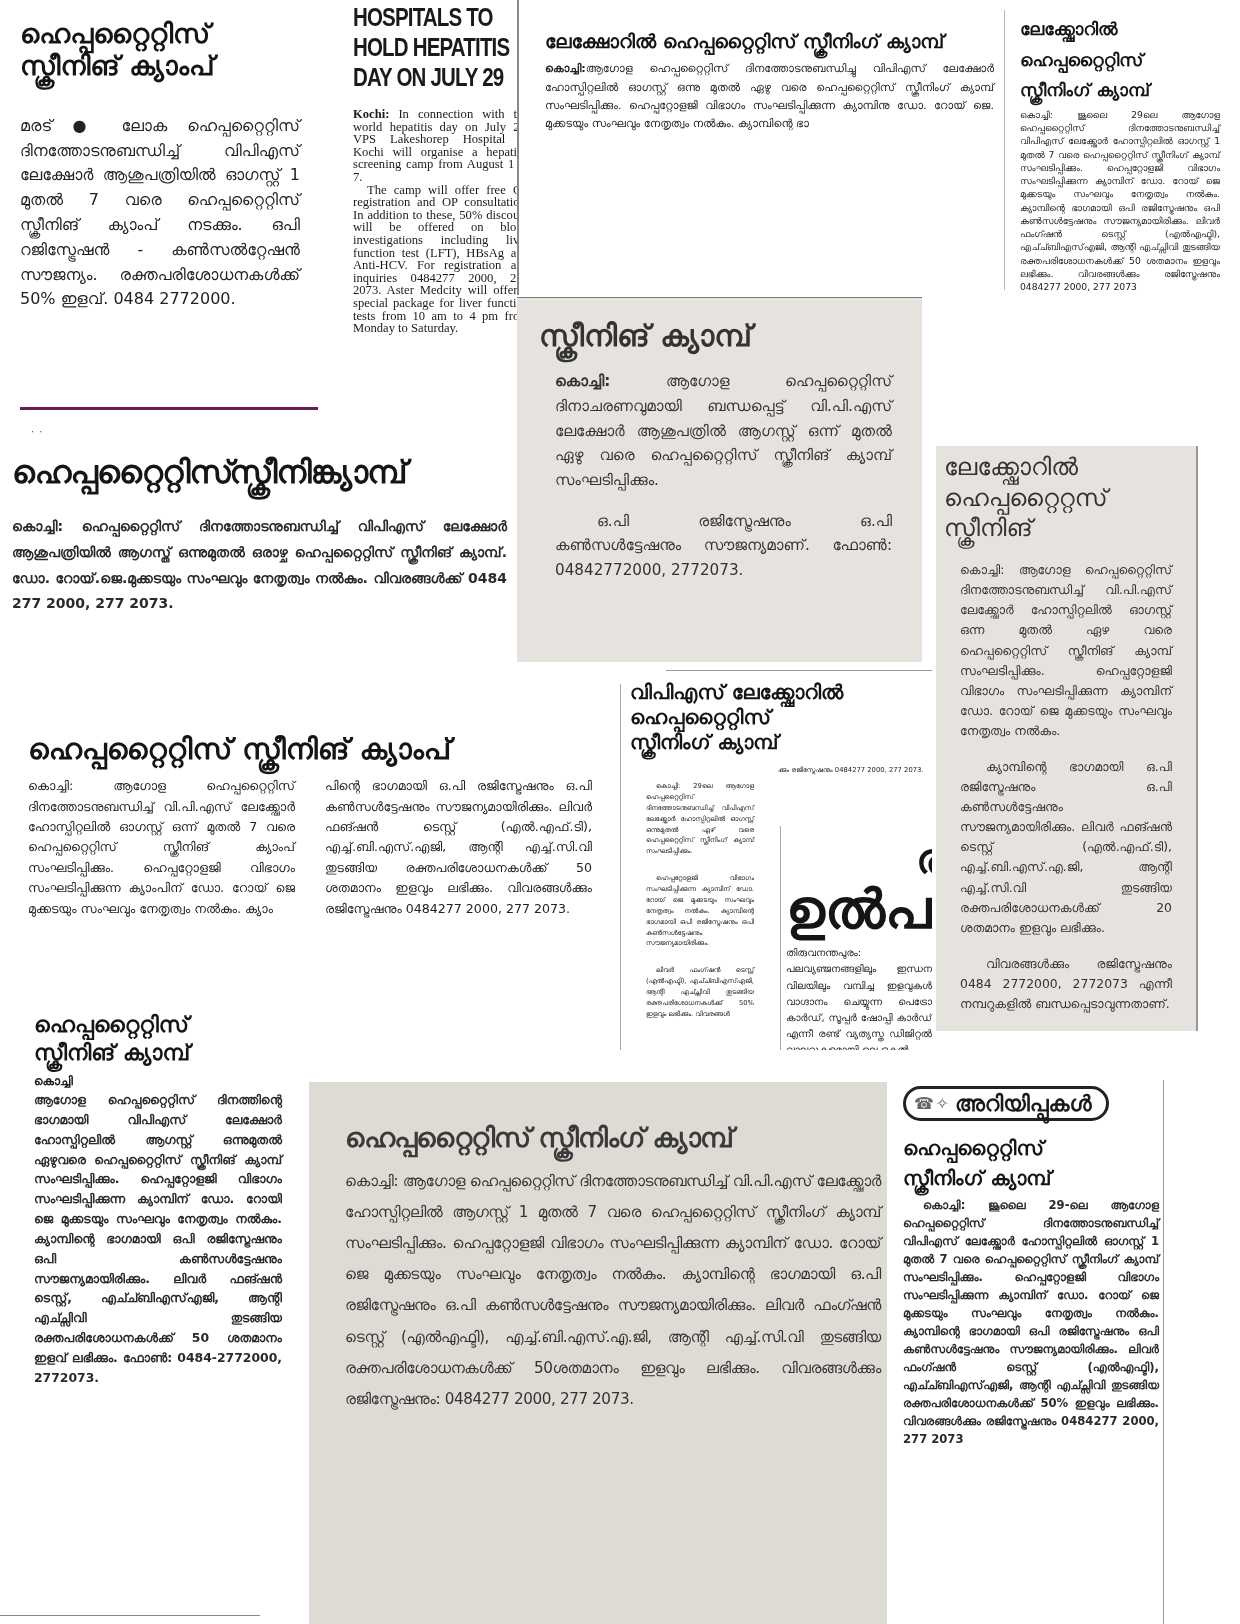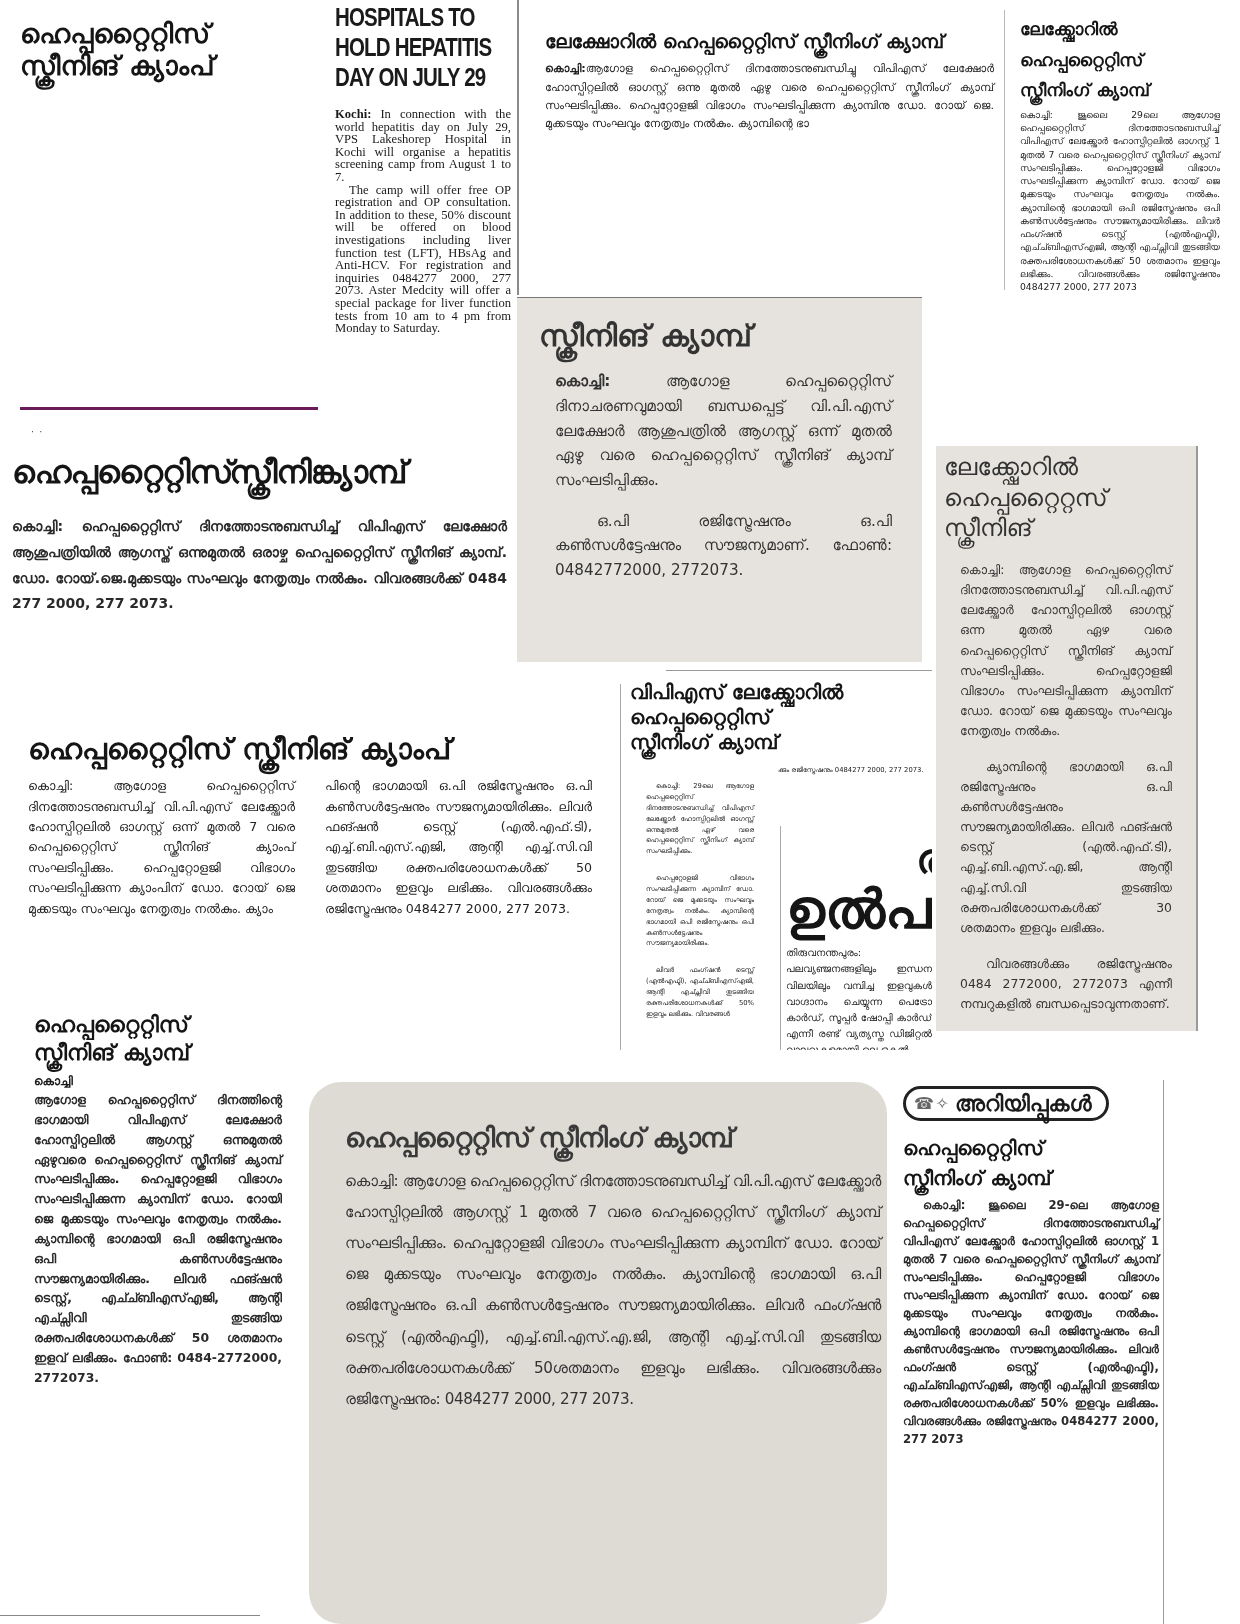--- a/index.html
+++ b/index.html
@@ -22,24 +22,25 @@
   .badge .ico{font-size:16px;color:#666;margin-right:8px;letter-spacing:-2px;}
 </style>
 </head>
 <body>
 
 <div class="clip" style="left:0;top:0;width:318px;height:420px;padding:18px 18px 0 20px;">
   <div class="hl" style="font-size:27px;">
     <div>ഹെപ്പറ്റൈറ്റിസ്</div>
     <div>സ്ക്രീനിങ് ക്യാംപ്</div>
   </div>
+  <p class="body" style="margin-top:32px;font-size:16px;line-height:1.55;">മരട് ● ലോക ഹെപ്പറ്റൈറ്റിസ് ദിനത്തോടനുബന്ധിച്ച് വിപിഎസ് ലേക്ഷോർ ആശുപത്രിയിൽ ഓഗസ്റ്റ് 1 മുതൽ 7 വരെ ഹെപ്പറ്റൈറ്റിസ് സ്ക്രീനിങ് ക്യാംപ് നടക്കും. ഒപി റജിസ്ട്രേഷൻ - കൺസൽറ്റേഷൻ സൗജന്യം. രക്തപരിശോധനകൾക്ക് 50% ഇളവ്. 0484 2772000.</p>
   <div style="position:absolute;left:20px;top:407px;width:300px;height:3px;background:#6a1b5a;"></div>
 </div>
 
-<div class="clip" style="left:330px;top:0;width:185px;height:420px;padding:2px 4px 0 5px;">
+<div class="clip" style="left:348px;top:0;width:185px;height:420px;padding:2px 4px 0 5px;">
   <div class="en-head">
     <div>HOSPITALS TO</div>
     <div>HOLD HEPATITIS</div>
     <div>DAY ON JULY 29</div>
   </div>
   <div class="en-body" style="margin-top:16px;">
     <p style="margin:0;"><span class="kicker">Kochi:</span> <span>In connection with the world hepatitis day on July 29, VPS Lakeshorep Hospital in Kochi will organise a hepatitis screening camp from August 1 to 7.</span></p>
     <p style="margin:0;text-indent:14px;">The camp will offer free OP registration and OP consultation. In addition to these, 50% discount will be offered on blood investigations including liver function test (LFT), HBsAg and Anti-HCV. For registration and inquiries 0484277 2000, 277 2073. Aster Medcity will offer a special package for liver function tests from 10 am to 4 pm from Monday to Saturday.</p>
   </div>
 </div>
@@ -77,21 +78,21 @@
 </div>
 
 <div class="clip grey" style="left:936px;top:446px;width:262px;height:585px;padding:6px 8px 0 8px;border-right:2px solid #999;">
   <div class="hl" style="font-size:24px;font-weight:normal;color:#333;line-height:1.28;">
     <div>ലേക്ക്ഷോറിൽ</div>
     <div>ഹെപ്പറ്റൈറ്റസ്</div>
     <div>സ്ക്രീനിങ്</div>
   </div>
   <div class="body" style="margin-top:8px;font-size:12.4px;line-height:1.62;color:#333;">
     <p>കൊച്ചി: ആഗോള ഹെപ്പറ്റൈറ്റിസ് ദിനത്തോടനുബന്ധിച്ച് വി.പി.എസ് ലേക്ക്ഷോർ ഹോസ്പിറ്റലിൽ ഓഗസ്റ്റ് ഒന്ന മുതൽ ഏഴ വരെ ഹെപ്പറ്റൈറ്റിസ് സ്ക്രീനിങ് ക്യാമ്പ് സംഘടിപ്പിക്കും. ഹെപ്പറ്റോളജി വിഭാഗം സംഘടിപ്പിക്കുന്ന ക്യാമ്പിന് ഡോ. റോയ് ജെ മുക്കടയും സംഘവും നേതൃത്വം നൽകും.</p>
-    <p style="text-indent:26px;">ക്യാമ്പിന്റെ ഭാഗമായി ഒ.പി രജിസ്ട്രേഷനും ഒ.പി കൺസൾട്ടേഷനും സൗജന്യമായിരിക്കും. ലിവർ ഫങ്ഷൻ ടെസ്റ്റ് (എൽ.എഫ്.ടി), എച്ച്.ബി.എസ്.എ.ജി, ആന്റി എച്ച്.സി.വി തുടങ്ങിയ രക്തപരിശോധനകൾക്ക് 30 ശതമാനം ഇളവും ലഭിക്കും.</p>
+    <p style="text-indent:26px;">ക്യാമ്പിന്റെ ഭാഗമായി ഒ.പി രജിസ്ട്രേഷനും ഒ.പി കൺസൾട്ടേഷനും സൗജന്യമായിരിക്കും. ലിവർ ഫങ്ഷൻ ടെസ്റ്റ് (എൽ.എഫ്.ടി), എച്ച്.ബി.എസ്.എ.ജി, ആന്റി എച്ച്.സി.വി തുടങ്ങിയ രക്തപരിശോധനകൾക്ക് 20 ശതമാനം ഇളവും ലഭിക്കും.</p>
     <p style="text-indent:26px;">വിവരങ്ങൾക്കും രജിസ്ട്രേഷനും 0484 2772000, 2772073 എന്നീ നമ്പറുകളിൽ ബന്ധപ്പെടാവുന്നതാണ്.</p>
   </div>
 </div>
 
 <div class="clip" style="left:0;top:700px;width:612px;height:300px;padding:32px 20px 0 28px;">
   <div class="hl" style="font-size:29px;white-space:nowrap;">ഹെപ്പറ്റൈറ്റിസ് സ്ക്രീനിങ് ക്യാംപ്</div>
   <div class="cols" style="margin-top:10px;gap:30px;font-size:12.6px;line-height:1.62;">
     <div class="body">കൊച്ചി: ആഗോള ഹെപ്പറ്റൈറ്റിസ് ദിനത്തോടനുബന്ധിച്ച് വി.പി.എസ് ലേക്ക്ഷോർ ഹോസ്പിറ്റലിൽ ഓഗസ്റ്റ് ഒന്ന് മുതൽ 7 വരെ ഹെപ്പറ്റൈറ്റിസ് സ്ക്രീനിങ് ക്യാംപ് സംഘടിപ്പിക്കും. ഹെപ്പറ്റോളജി വിഭാഗം സംഘടിപ്പിക്കുന്ന ക്യാംപിന് ഡോ. റോയ് ജെ മുക്കടയും സംഘവും നേതൃത്വം നൽകും. ക്യാം</div>
     <div class="body">പിന്റെ ഭാഗമായി ഒ.പി രജിസ്ട്രേഷനും ഒ.പി കൺസൾട്ടേഷനും സൗജന്യമായിരിക്കും. ലിവർ ഫങ്ഷൻ ടെസ്റ്റ് (എൽ.എഫ്.ടി), എച്ച്.ബി.എസ്.എജി, ആന്റി എച്ച്.സി.വി തുടങ്ങിയ രക്തപരിശോധനകൾക്ക് 50 ശതമാനം ഇളവും ലഭിക്കും. വിവരങ്ങൾക്കും രജിസ്ട്രേഷനും 0484277 2000, 277 2073.</div>
   </div>
@@ -127,21 +128,21 @@
 <div class="clip" style="left:0;top:1003px;width:300px;height:621px;padding:8px 18px 0 34px;">
   <div class="hl" style="font-size:22px;line-height:1.25;">
     <div>ഹെപ്പറ്റൈറ്റിസ്</div>
     <div>സ്ക്രീനിങ് ക്യാമ്പ്</div>
   </div>
   <div class="kicker" style="font-size:12px;margin-top:8px;">കൊച്ചി</div>
   <p class="body" style="font-size:12.4px;line-height:1.6;font-weight:bold;color:#2a2a2a;margin-top:2px;">ആഗോള ഹെപ്പറ്റൈറ്റിസ് ദിനത്തിന്റെ ഭാഗമായി വിപിഎസ് ലേക്ഷോർ ഹോസ്പിറ്റലിൽ ആഗസ്റ്റ് ഒന്നുമുതൽ ഏഴുവരെ ഹെപ്പറ്റൈറ്റിസ് സ്ക്രീനിങ് ക്യാമ്പ് സംഘടിപ്പിക്കും. ഹെപ്പറ്റോളജി വിഭാഗം സംഘടിപ്പിക്കുന്ന ക്യാമ്പിന് ഡോ. റോയി ജെ മുക്കടയും സംഘവും നേതൃത്വം നൽകും. ക്യാമ്പിന്റെ ഭാഗമായി ഒപി രജിസ്ട്രേഷനും ഒപി കൺസൾട്ടേഷനും സൗജന്യമായിരിക്കും. ലിവർ ഫങ്ഷൻ ടെസ്റ്റ്, എച്ച്ബിഎസ്എജി, ആന്റി എച്ച്സിവി തുടങ്ങിയ രക്തപരിശോധനകൾക്ക് 50 ശതമാനം ഇളവ് ലഭിക്കും. ഫോൺ: 0484-2772000, 2772073.</p>
   <div class="hr" style="left:0;width:260px;top:612px;background:#888;"></div>
 </div>
 
-<div class="clip greydark" style="left:309px;top:1082px;width:578px;height:542px;padding:40px 6px 0 36px;border-radius:32px;">
+<div class="clip greydark" style="left:309px;top:1082px;width:578px;height:542px;padding:40px 6px 0 36px;">
   <div class="hl" style="font-size:27px;color:#3a3a3a;letter-spacing:-1px;white-space:nowrap;">ഹെപ്പറ്റൈറ്റിസ് സ്ക്രീനിംഗ് ക്യാമ്പ്</div>
   <p class="body" style="margin-top:12px;font-size:15.2px;line-height:2.05;color:#333;letter-spacing:-0.4px;">കൊച്ചി: ആഗോള ഹെപ്പറ്റൈറ്റിസ് ദിനത്തോടനുബന്ധിച്ച് വി.പി.എസ് ലേക്ക്ഷോർ ഹോസ്പിറ്റലിൽ ആഗസ്റ്റ് 1 മുതൽ 7 വരെ ഹെപ്പറ്റൈറ്റിസ് സ്ക്രീനിംഗ് ക്യാമ്പ് സംഘടിപ്പിക്കും. ഹെപ്പറ്റോളജി വിഭാഗം സംഘടിപ്പിക്കുന്ന ക്യാമ്പിന് ഡോ. റോയ് ജെ മുക്കടയും സംഘവും നേതൃത്വം നൽകും. ക്യാമ്പിന്റെ ഭാഗമായി ഒ.പി രജിസ്ട്രേഷനും ഒ.പി കൺസൾട്ടേഷനും സൗജന്യമായിരിക്കും. ലിവർ ഫംഗ്ഷൻ ടെസ്റ്റ് (എൽഎഫ്ടി), എച്ച്.ബി.എസ്.എ.ജി, ആന്റി എച്ച്.സി.വി തുടങ്ങിയ രക്തപരിശോധനകൾക്ക് 50ശതമാനം ഇളവും ലഭിക്കും. വിവരങ്ങൾക്കും രജിസ്ട്രേഷനും: 0484277 2000, 277 2073.</p>
 </div>
 
 <div class="clip" style="left:895px;top:1080px;width:345px;height:544px;padding:6px 16px 0 8px;">
   <div class="vr" style="left:auto;right:76px;width:1px;background:#999;"></div>
   <div class="badge">
     <span class="ico">☎ ✧</span>
     <span>അറിയിപ്പുകൾ</span>
   </div>

